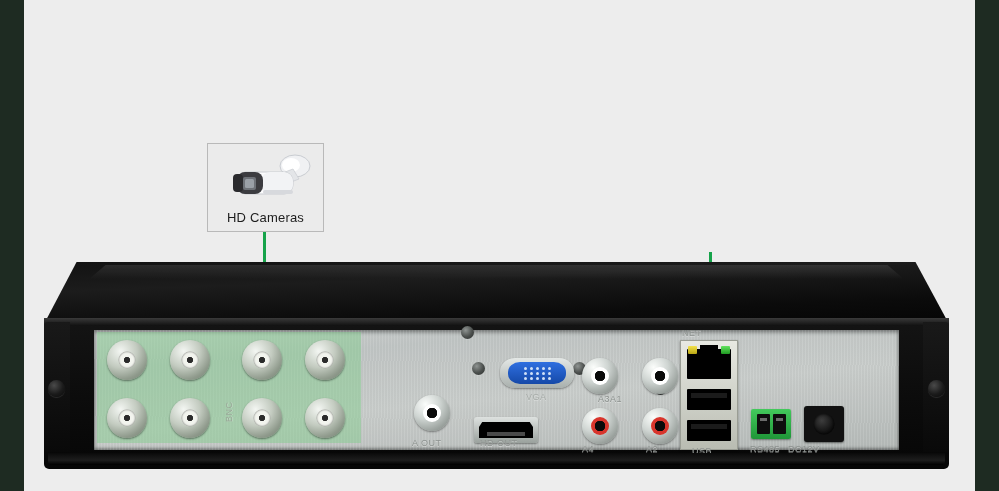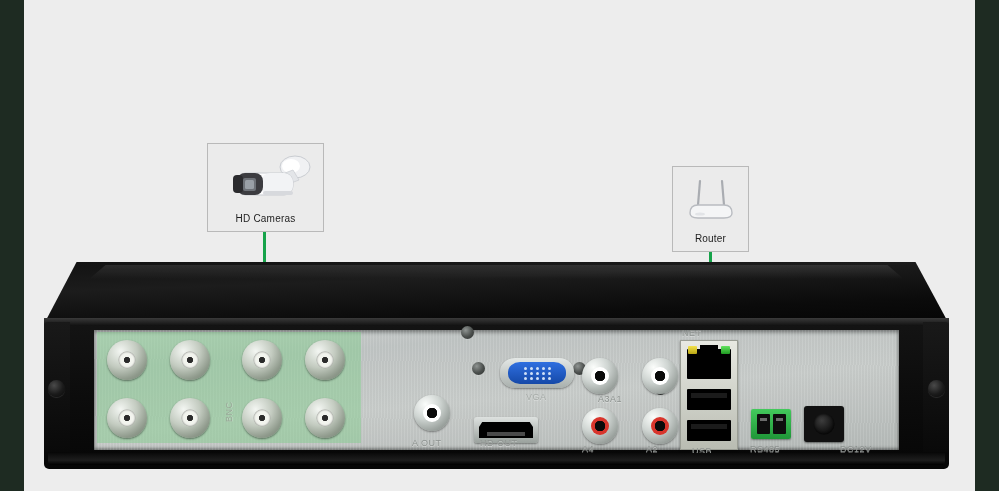--- a/index.html
+++ b/index.html
@@ -7,21 +7,21 @@
   .stage{position:relative;width:999px;height:491px;background:#ededed;}
 
   
   .sidebar-left{position:absolute;left:0;top:0;width:24px;height:491px;background:#1e2b22;}
   .sidebar-right{position:absolute;right:0;top:0;width:24px;height:491px;background:#1e2b22;}
 
   
   .callout{position:absolute;background:#ebebeb;border:1px solid #b9b9b9;
            box-sizing:border-box;display:flex;flex-direction:column;
            align-items:center;justify-content:flex-end;}
-  .callout .label{font-size:10px;color:#1d1d1d;letter-spacing:.2px;
+  .callout .label{font-size:13px;color:#1d1d1d;letter-spacing:.2px;
                   padding-bottom:7px;line-height:1;white-space:nowrap;}
   .callout .art{flex:1;display:flex;align-items:center;justify-content:center;width:100%;}
 
   #cam-callout{left:207px;top:143px;width:117px;height:89px;}
   #router-callout{left:672px;top:166px;width:77px;height:86px;}
 
   
   .lead{position:absolute;width:3px;background:#16a34a;}
   .leaddot{position:absolute;width:13px;height:13px;border-radius:50%;background:#16a34a;}
 
@@ -162,31 +162,20 @@
         <rect x="24" y="25" width="13" height="13" rx="2" fill="#6e7278"></rect>
         <rect x="26" y="27" width="9" height="9" rx="1.5" fill="#9aa0a7"></rect>
         <rect x="44" y="38" width="30" height="4" rx="2" fill="#d7d9dd"></rect>
       </svg>
     </div>
     <div class="label">HD Cameras</div>
   </div>
   <div class="lead" style="left:263px;top:232px;height:99px;"></div>
   <div class="leaddot" style="left:258px;top:326px;"></div>
 
-  <div class="callout" id="router-callout">
-    <div class="art">
-      <svg class="router-svg" viewBox="0 0 62 48">
-        <line x1="20" y1="4" x2="18" y2="28" stroke="#a9acb1" stroke-width="2.2" stroke-linecap="round"></line>
-        <line x1="42" y1="4" x2="44" y2="28" stroke="#a9acb1" stroke-width="2.2" stroke-linecap="round"></line>
-        <path d="M10 36 q0 -8 8 -8 h26 q8 0 8 8 q0 5 -8 5 h-26 q-8 0 -8 -5 z" fill="#f4f5f6" stroke="#b9bcc1" stroke-width="1.4"></path>
-        <ellipse cx="20" cy="37" rx="5" ry="1.6" fill="#e2e4e7"></ellipse>
-      </svg>
-    </div>
-    <div class="label">Router</div>
-  </div>
   <div class="lead" style="left:709px;top:252px;height:88px;"></div>
   <div class="leaddot" style="left:704px;top:335px;"></div>
 
   <div id="dvr">
     <div class="dvr-top">
       <div class="dvr-top-gloss"></div>
     </div>
     <div class="dvr-front"></div>
     <div class="dvr-bevel"></div>
 
@@ -286,18 +275,18 @@
     </div>
     <div class="silk" style="left:648px;top:184px;">USB</div>
 
     <div class="term" style="left:707px;top:147px;">
       <div class="slot"></div>
       <div class="slot"></div>
     </div>
     <div class="silk" style="left:706px;top:182px;">RS485</div>
 
     <div class="dcjack" style="left:760px;top:144px;"></div>
-    <div class="silk" style="left:796px;top:182px;">DC12V</div>
+    <div class="silk" style="left:744px;top:182px;">DC12V</div>
 
     <div class="dvr-bottom"></div>
   </div>
 
 </div>
 
 </body></html>

